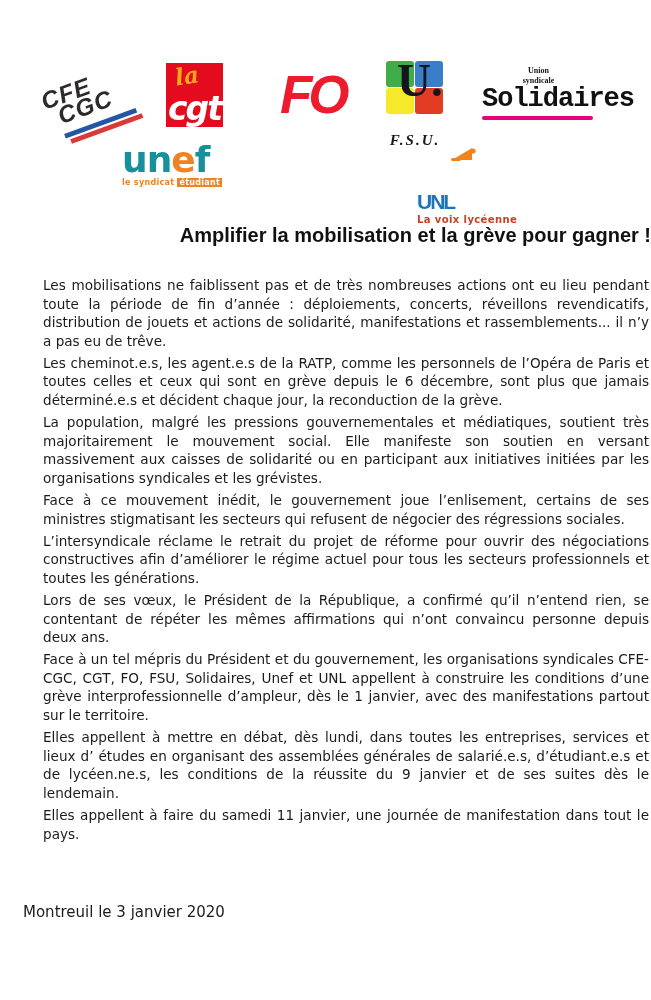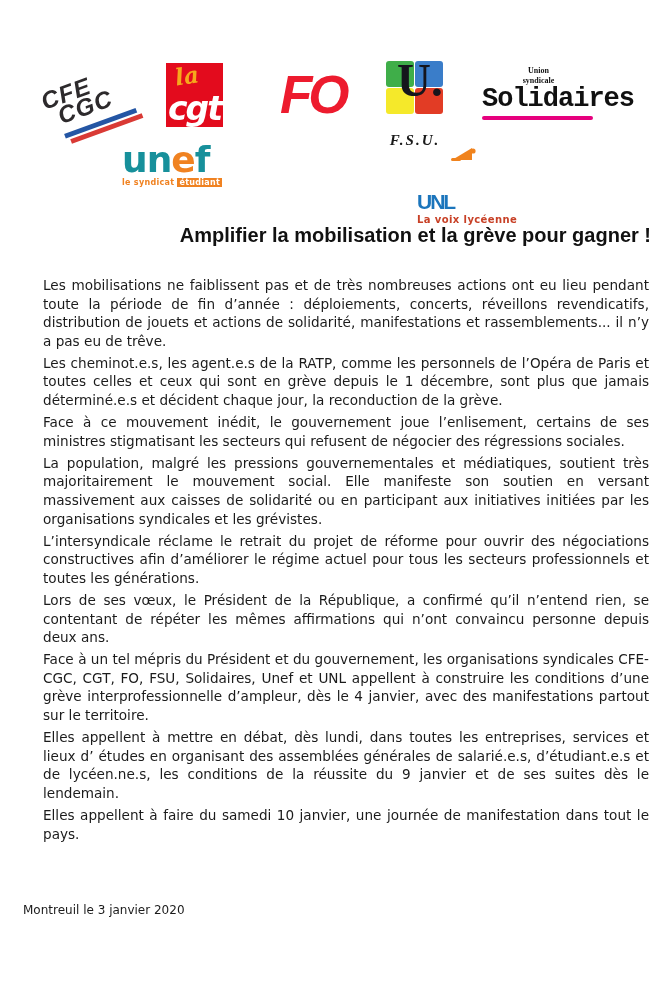--- a/index.html
+++ b/index.html
@@ -69,21 +69,21 @@
   .unl-main { color:#1b75bc; font-weight:bold; font-size:21px;
               line-height:1; letter-spacing:-2px; font-family:"Liberation Sans",sans-serif;margin-top:48px; }
   .unl-trumpet { margin-left:-4px; margin-top:4px; }
   .unl-sub { margin-top:2px; font-size:10px; font-weight:bold; color:#c84127; letter-spacing:0.4px; }
 
   
   .title { position:absolute; top:224px; left:0; width:651px; text-align:right; margin:0;
            font-family:"Liberation Sans",sans-serif; font-size:20px; font-weight:bold; color:#111; }
   .body { position:absolute; left:23px; top:276px; width:606px;margin-left:20px; }
   .para { margin:0 0 3.5px 0; font-size:13.6px; line-height:18.6px; text-align:justify; color:#1b1b1b; }
-  .date { position:absolute; left:23px; top:903px; margin:0; font-size:12px; color:#1b1b1b; }
+  .date { position:absolute; left:23px; top:903px; margin:0; font-size:15px; color:#1b1b1b; }
 </style>
 </head>
 <body>
 
 <div class="page">
 
   <header>
 
     <div class="logo cfecgc">
       <div class="cfecgc-rot">
@@ -142,25 +142,25 @@
       </div>
       <div class="unl-sub">La voix lycéenne</div>
     </div>
 
   </header>
 
   <h1 class="title">Amplifier la mobilisation et la grève pour gagner !</h1>
 
   <main class="body">
     <p class="para">Les mobilisations ne faiblissent pas et de très nombreuses actions ont eu lieu pendant toute la période de fin d’année : déploiements, concerts, réveillons revendicatifs, distribution de jouets et actions de solidarité, manifestations et rassemblements... il n’y a pas eu de trêve.</p>
-    <p class="para">Les cheminot.e.s, les agent.e.s de la RATP, comme les personnels de l’Opéra de Paris et toutes celles et ceux qui sont en grève depuis le 1 décembre, sont plus que jamais déterminé.e.s et décident chaque jour, la reconduction de la grève.</p>
+    <p class="para">Les cheminot.e.s, les agent.e.s de la RATP, comme les personnels de l’Opéra de Paris et toutes celles et ceux qui sont en grève depuis le 6 décembre, sont plus que jamais déterminé.e.s et décident chaque jour, la reconduction de la grève.</p>
+    <p class="para">La population, malgré les pressions gouvernementales et médiatiques, soutient très majoritairement le mouvement social. Elle manifeste son soutien en versant massivement aux caisses de solidarité ou en participant aux initiatives initiées par les organisations syndicales et les grévistes.</p>
     <p class="para">Face à ce mouvement inédit, le gouvernement joue l’enlisement, certains de ses ministres stigmatisant les secteurs qui refusent de négocier des régressions sociales.</p>
-    <p class="para">La population, malgré les pressions gouvernementales et médiatiques, soutient très majoritairement le mouvement social. Elle manifeste son soutien en versant massivement aux caisses de solidarité ou en participant aux initiatives initiées par les organisations syndicales et les grévistes.</p>
     <p class="para">L’intersyndicale réclame le retrait du projet de réforme pour ouvrir des négociations constructives afin d’améliorer le régime actuel pour tous les secteurs professionnels et toutes les générations.</p>
     <p class="para">Lors de ses vœux, le Président de la République, a confirmé qu’il n’entend rien, se contentant de répéter les mêmes affirmations qui n’ont convaincu personne depuis deux ans.</p>
-    <p class="para">Face à un tel mépris du Président et du gouvernement, les organisations syndicales CFE-CGC, CGT, FO, FSU, Solidaires, Unef et UNL appellent à construire les conditions d’une grève interprofessionnelle d’ampleur, dès le 4 janvier, avec des manifestations partout sur le territoire.</p>
+    <p class="para">Face à un tel mépris du Président et du gouvernement, les organisations syndicales CFE-CGC, CGT, FO, FSU, Solidaires, Unef et UNL appellent à construire les conditions d’une grève interprofessionnelle d’ampleur, dès le 1 janvier, avec des manifestations partout sur le territoire.</p>
     <p class="para">Elles appellent à mettre en débat, dès lundi, dans toutes les entreprises, services et lieux d’ études en organisant des assemblées générales de salarié.e.s, d’étudiant.e.s et de lycéen.ne.s, les conditions de la réussite du 9 janvier et de ses suites dès le lendemain.</p>
-    <p class="para">Elles appellent à faire du samedi 10 janvier, une journée de manifestation dans tout le pays.</p>
+    <p class="para">Elles appellent à faire du samedi 11 janvier, une journée de manifestation dans tout le pays.</p>
   </main>
 
   <p class="date">Montreuil le 3 janvier 2020</p>
 
 </div>
 
 </body></html>

